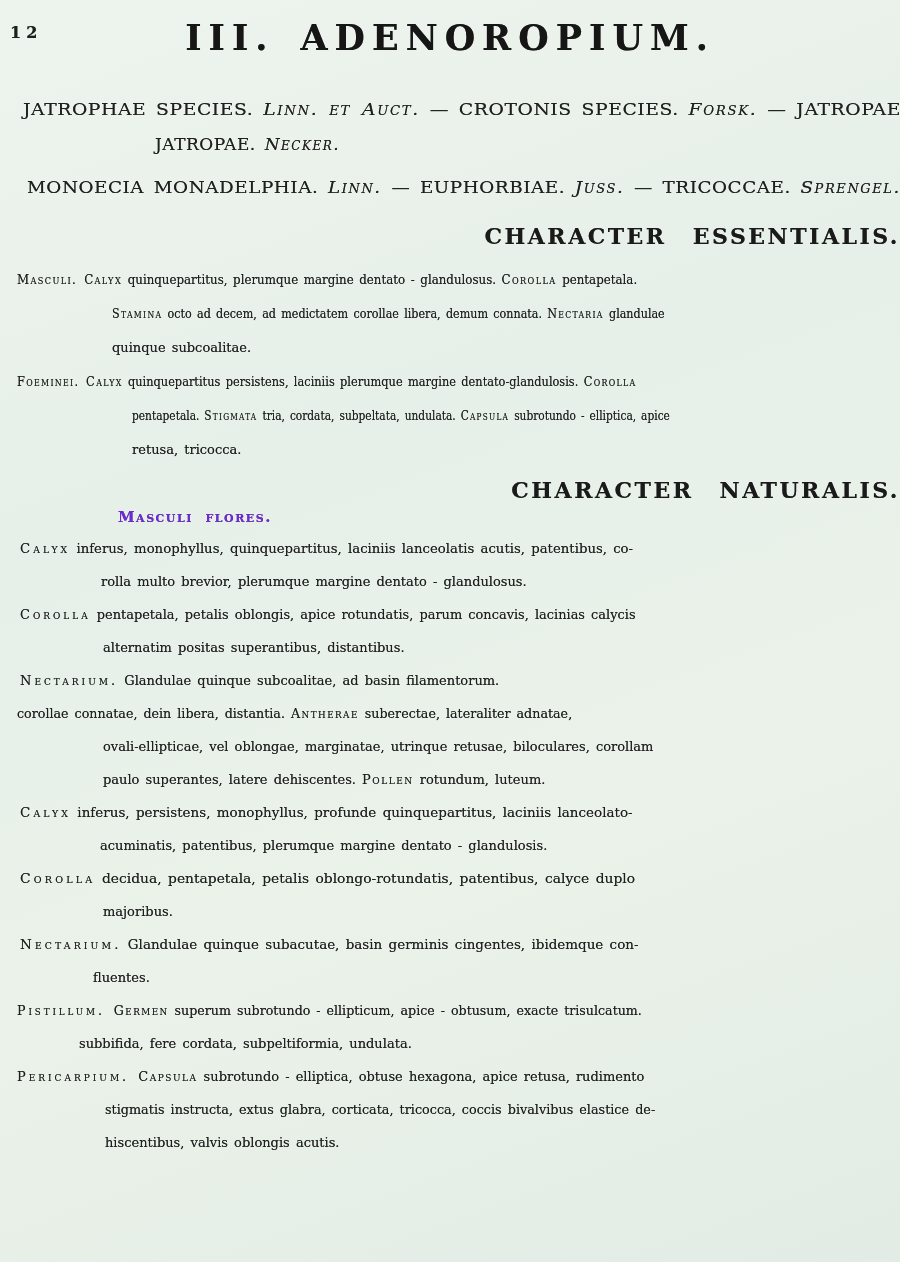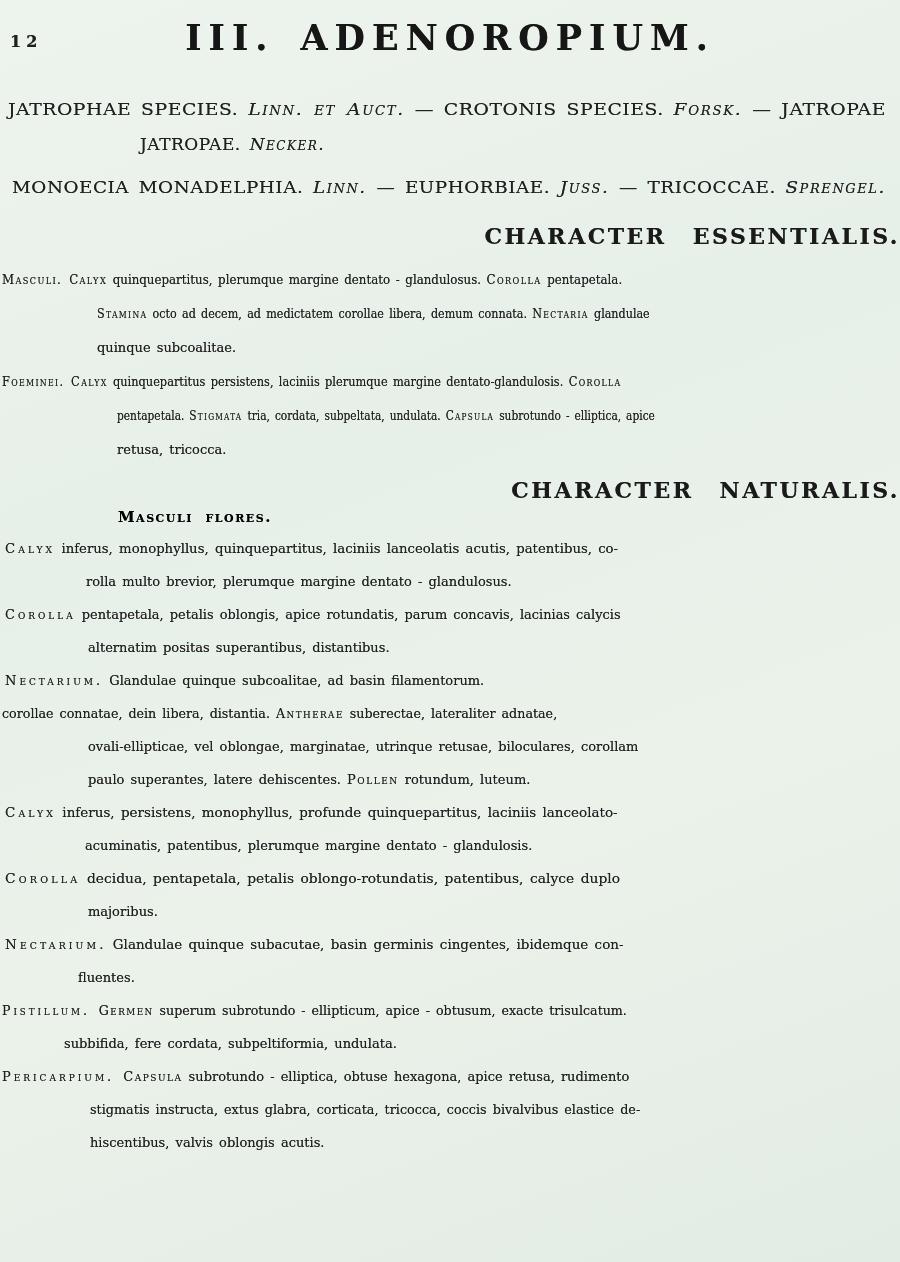--- a/index.html
+++ b/index.html
@@ -4,32 +4,32 @@
 <style>
   html,body{margin:0;padding:0;}
   body{
     width:900px;height:1262px;overflow:hidden;position:relative;
     background:linear-gradient(160deg,#edf4ed 0%,#e7f0e8 35%,#eaf2ea 65%,#e3ece4 100%);
     font-family:"DejaVu Serif","Liberation Serif",serif;
     color:#1f1f1f;
   }
   .page{position:relative;width:900px;height:1262px;
         text-shadow:0 0 .6px rgba(25,25,25,.65);}
-  .pageno{position:absolute;top:18px;left:10px;font-size:16px;font-weight:bold;letter-spacing:5px;}
+  .pageno{position:absolute;top:9px;left:10px;font-size:16px;font-weight:bold;letter-spacing:5px;}
   .title{text-align:center;margin:14px 0 0 0;height:48px;line-height:48px;
          font-size:35px;font-weight:bold;letter-spacing:7px;color:#161616;}
   .title-num{margin-right:26px;}
   .heading{text-align:right;font-size:22px;font-weight:bold;letter-spacing:2.5px;
            word-spacing:16px;height:30px;line-height:30px;color:#1a1a1a;}
   .h-ess{margin:16px 0 12px 0;}
   .h-nat{margin:8px 0 2px 12px;}
-  .subheading{font-weight:bold;font-variant:small-caps;color:#000000;}
+  .subheading{font-weight:bold;font-variant:small-caps;color:#6d28d9;}
   .sh1{font-size:15px;letter-spacing:1.5px;word-spacing:6px;margin:0 0 5px 118px;height:20px;line-height:20px;}
   .sh2{font-size:13px;letter-spacing:1px;word-spacing:4px;margin:8px 0 10px 130px;height:18px;line-height:18px;}
-  .para{margin:0;}
+  .para{margin:0;padding-left:15px;}
   .para .line{white-space:nowrap;padding-left:var(--indent,0px);height:33px;line-height:33px;}
   .para .line:first-child{padding-left:var(--first,0px);}
   .para .line>.fit{display:inline-block;transform-origin:0 62%;white-space:nowrap;}
   .lh34 .line{height:34px;line-height:34px;}
   .lh35 .line{height:35px;line-height:35px;}
   .syn{font-size:17px;letter-spacing:.5px;word-spacing:3px;}
   .syn1{margin-top:30px;}
   .cls{margin-top:8px;}
   .body{font-size:13px;word-spacing:2px;}
   .sc{font-variant:small-caps;letter-spacing:1.5px;}

